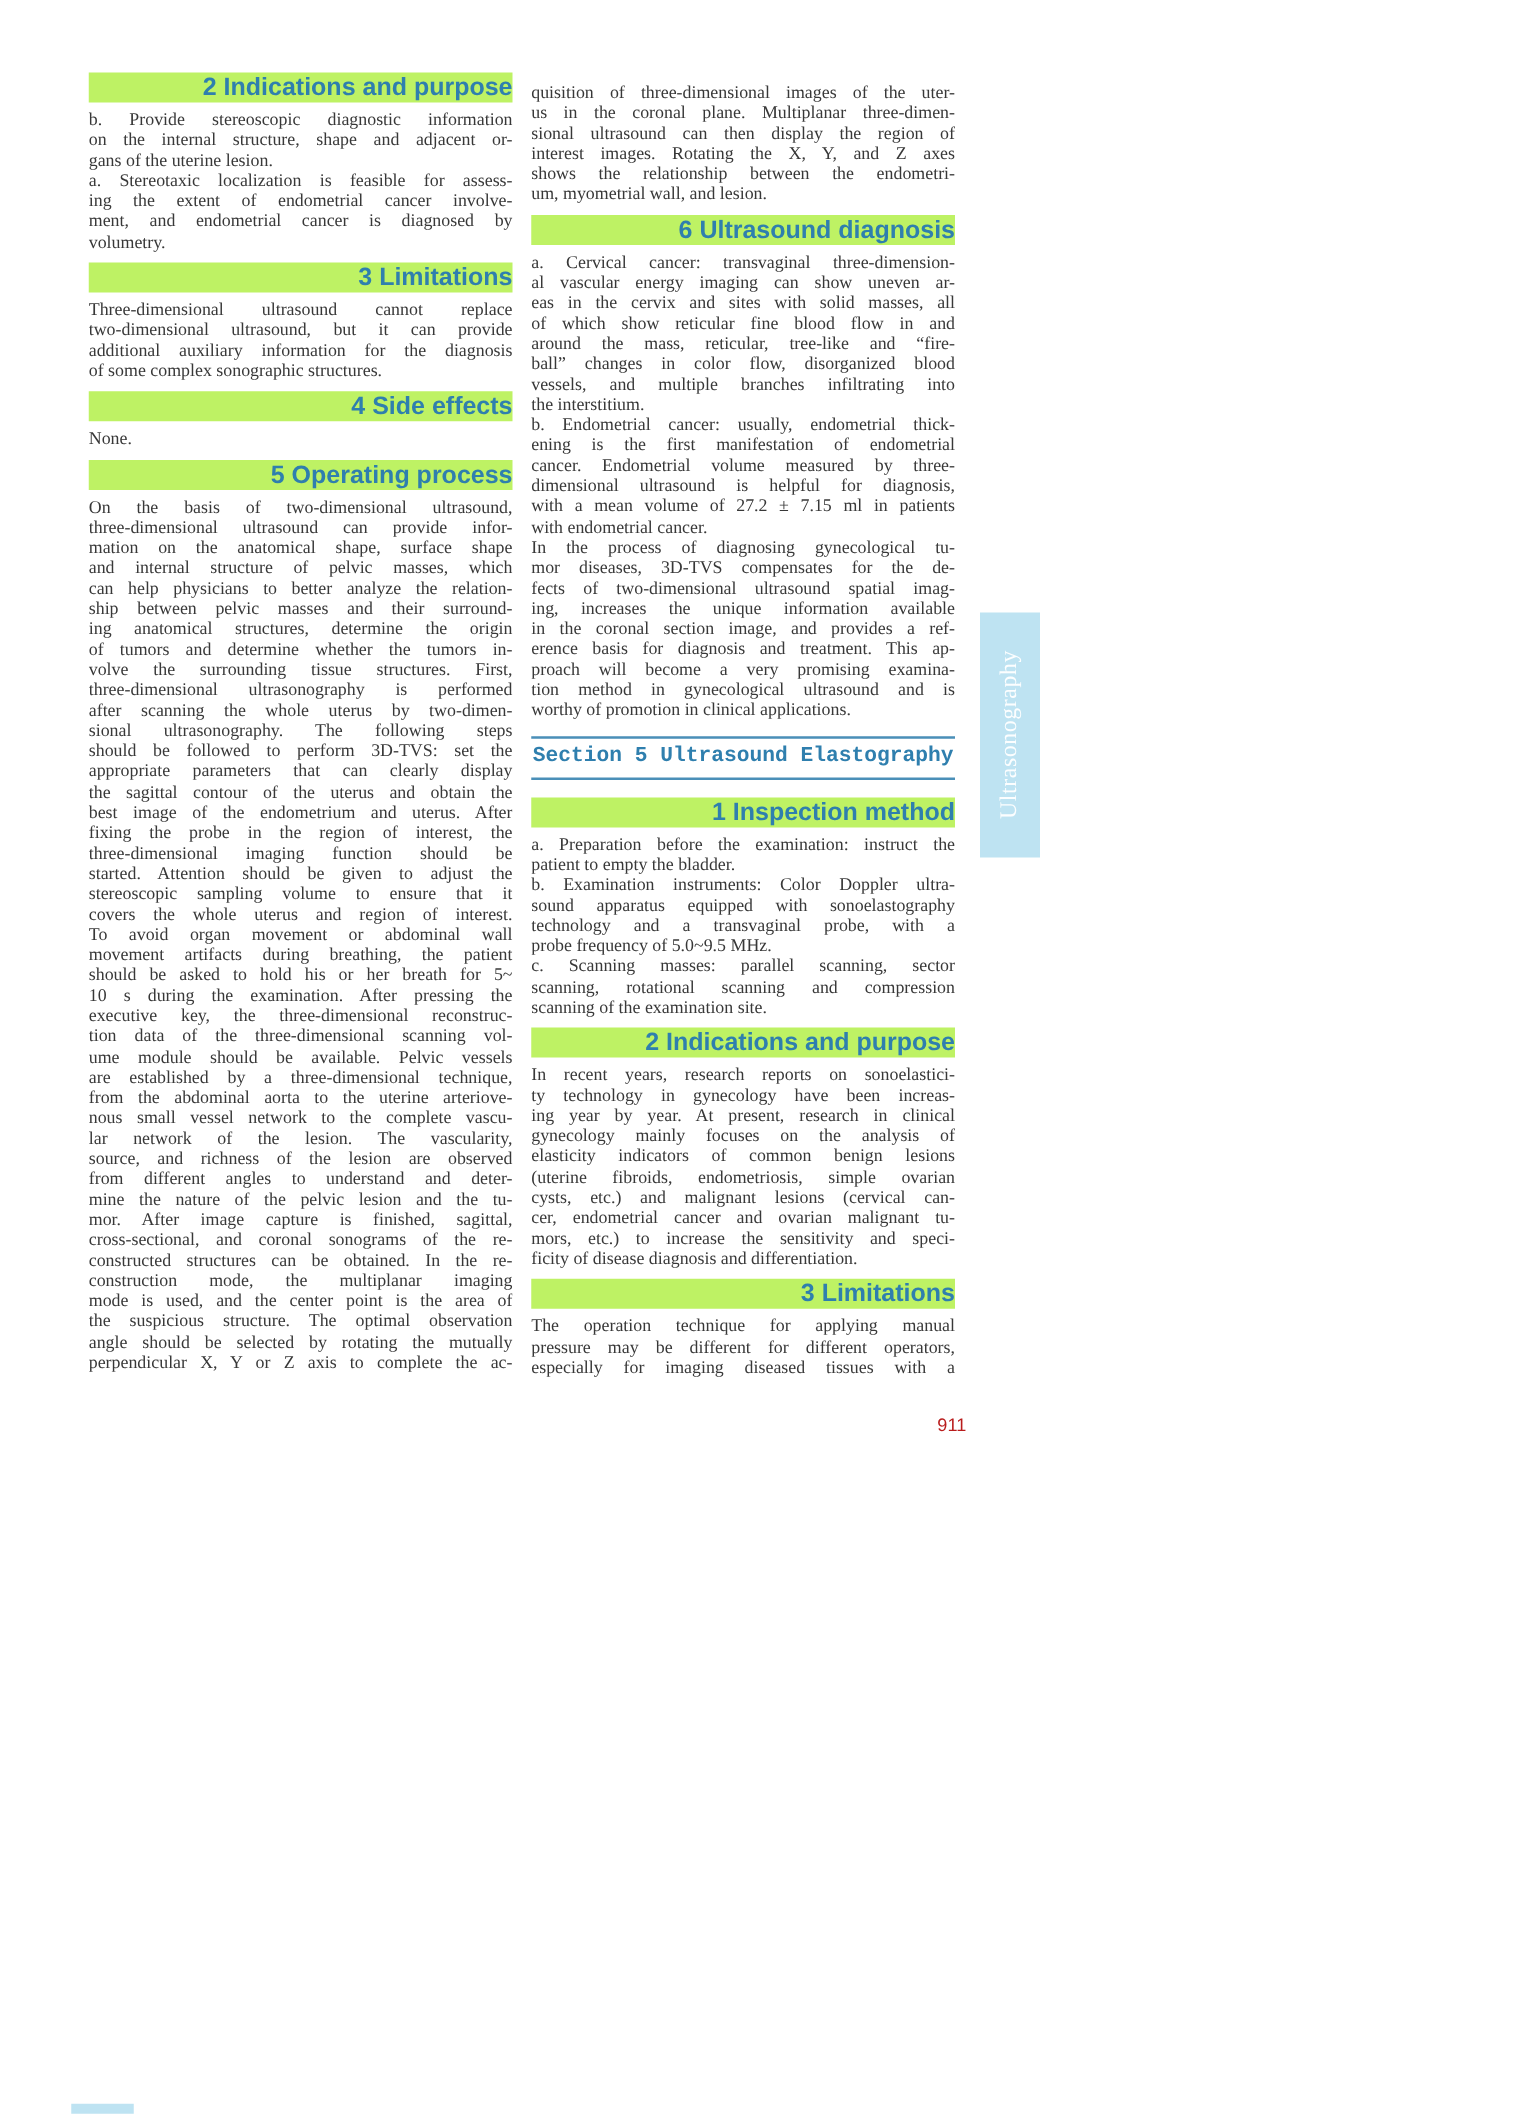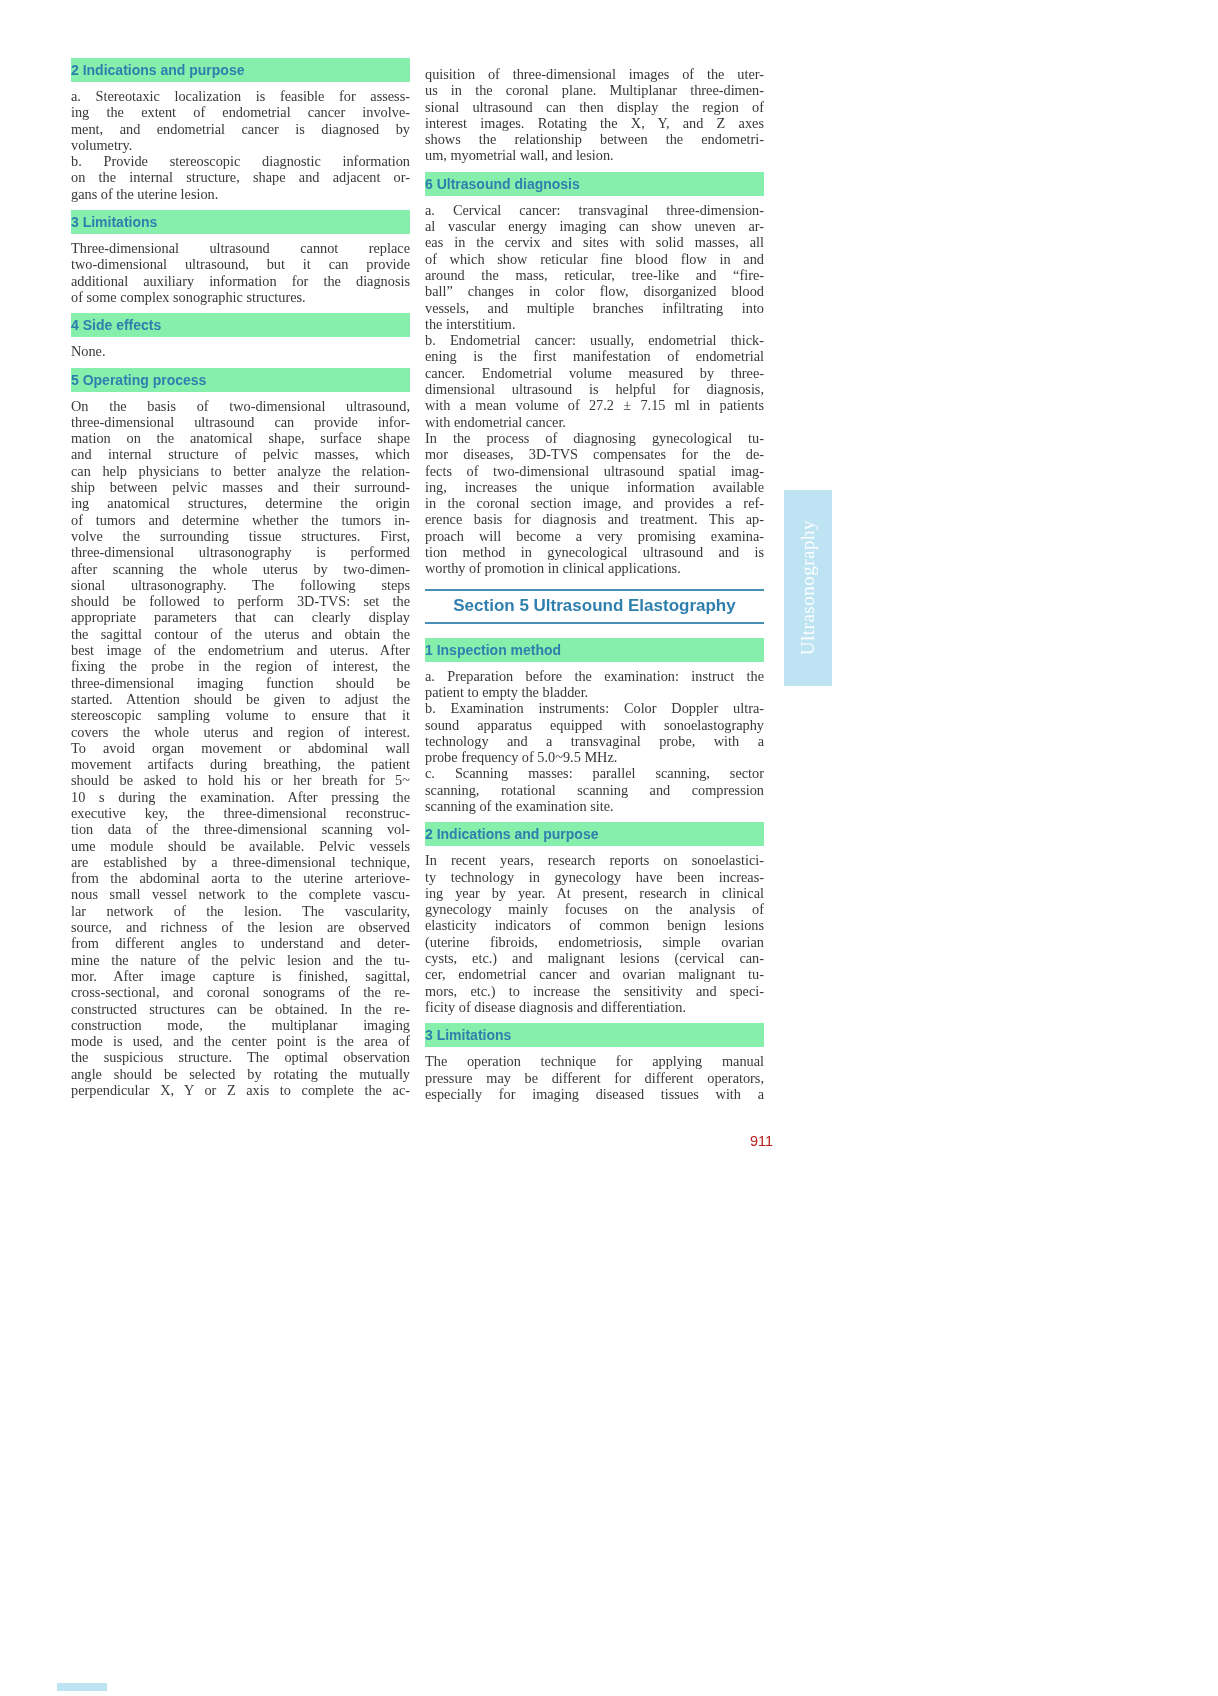--- a/index.html
+++ b/index.html
@@ -5,52 +5,52 @@
   html,body{margin:0;padding:0;background:#ffffff;}
   .page{position:relative;width:1218px;height:1696px;background:#ffffff;overflow:hidden;
         font-family:"Liberation Serif",serif;}
   .col{position:absolute;top:58px;width:339px;color:#383838;font-size:14.3px;line-height:16.3px;}
   .col-left{left:71px;}
   .col-right{left:425px;}
   .para{margin:0;}
   .col-right > .para:first-child{margin-top:8px;}
   .jline{text-align:justify;height:16.3px;overflow:hidden;}
   .jline:not(.lastline)::after{content:"";display:inline-block;width:100%;height:0;vertical-align:top;}
-  .hbar{height:24px;line-height:24px;background:#86efac;color:#2f7fae;
-        font-family:"Liberation Sans",sans-serif;font-weight:bold;font-size:14px;
-        text-align:left;margin:8px 0 6px;}
+  .hbar{height:24px;line-height:24px;background:#bef264;color:#2f7fae;
+        font-family:"Liberation Sans",sans-serif;font-weight:bold;font-size:20px;
+        text-align:right;margin:8px 0 6px;}
   .col-left .hbar:first-child{margin-top:0;}
   .section-heading{margin:12px 0 14px;border-top:2px solid #4a8fb8;border-bottom:2px solid #4a8fb8;
         padding:5px 0 6px;text-align:center;color:#2f7fae;
-        font-family:Liberation Sans, sans-serif;font-weight:bold;font-size:17px;line-height:20px;}
+        font-family:Liberation Mono, monospace;font-weight:bold;font-size:17px;line-height:20px;}
   .side-tab{position:absolute;left:784px;top:490px;width:48px;height:196px;background:#bee3f2;
         display:flex;align-items:center;justify-content:center;}
   .side-tab-text{writing-mode:vertical-rl;transform:rotate(180deg);
         font-family:"Liberation Serif",serif;font-size:19px;color:rgba(255,255,255,0.95);
         letter-spacing:0.5px;}
   .page-number{position:absolute;left:443px;top:1133px;width:330px;text-align:right;
         font-family:"Liberation Sans",sans-serif;font-size:14.5px;color:#b91c1c;}
   .footer-mark{position:absolute;left:57px;top:1683px;width:50px;height:8px;background:#bee3f2;}
 </style>
 </head>
 <body>
 
 <div class="page">
   <main class="col col-left" id="col-left">
       <div class="hbar">2 Indications and purpose</div>
       <div class="para">
+        <div class="jline">b. Provide stereoscopic diagnostic information</div>
+        <div class="jline">on the internal structure, shape and adjacent or-</div>
+        <div class="jline lastline">gans of the uterine lesion.</div>
+      </div>
+      <div class="para">
         <div class="jline">a. Stereotaxic localization is feasible for assess-</div>
         <div class="jline">ing the extent of endometrial cancer involve-</div>
         <div class="jline">ment, and endometrial cancer is diagnosed by</div>
         <div class="jline lastline">volumetry.</div>
-      </div>
-      <div class="para">
-        <div class="jline">b. Provide stereoscopic diagnostic information</div>
-        <div class="jline">on the internal structure, shape and adjacent or-</div>
-        <div class="jline lastline">gans of the uterine lesion.</div>
       </div>
       <div class="hbar">3 Limitations</div>
       <div class="para">
         <div class="jline">Three-dimensional ultrasound cannot replace</div>
         <div class="jline">two-dimensional ultrasound, but it can provide</div>
         <div class="jline">additional auxiliary information for the diagnosis</div>
         <div class="jline lastline">of some complex sonographic structures.</div>
       </div>
       <div class="hbar">4 Side effects</div>
       <div class="para">

